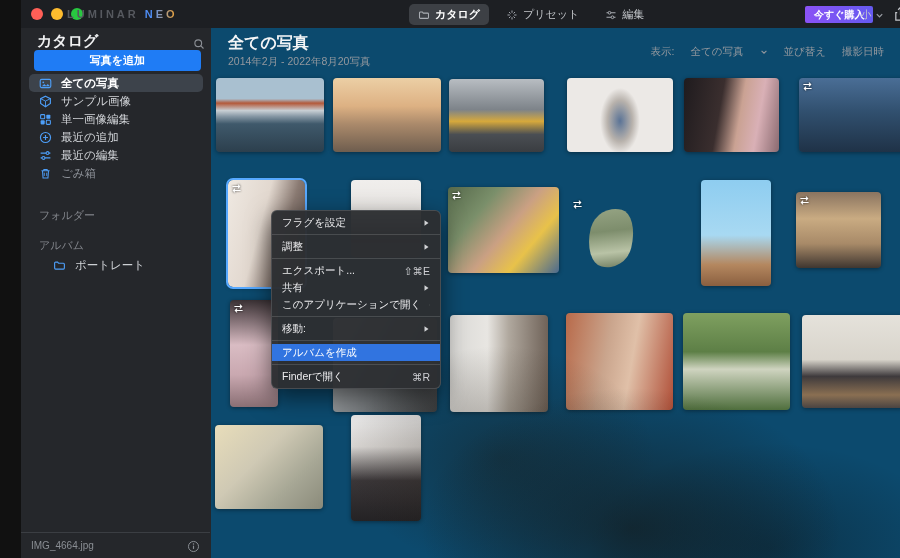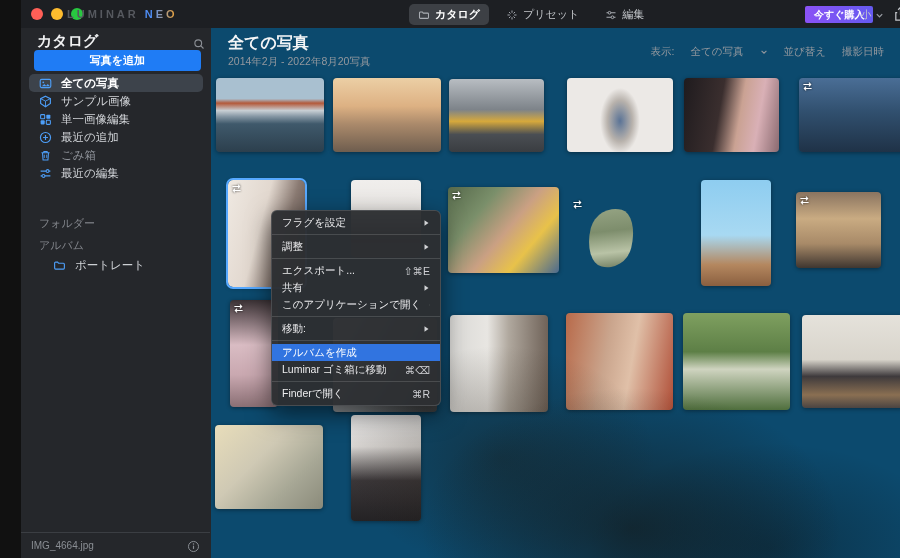--- a/index.html
+++ b/index.html
@@ -245,41 +245,41 @@
         </div>
         <div class="sb-item">
           <span class="sicon">
             <svg viewBox="0 0 16 16" width="100%" height="100%">
               <circle cx="8" cy="8" r="6.2" fill="none" stroke="currentColor" stroke-width="1.4"></circle>
               <path d="M8 5v6M5 8h6" stroke="currentColor" stroke-width="1.4"></path>
             </svg>
           </span>
           <span>最近の追加</span>
         </div>
-        <div class="sb-item dimmed">
-          <span class="sicon">
-            <svg viewBox="0 0 16 16" width="100%" height="100%">
-              <path d="M3 4.5h10M6 4.5V3h4v1.5M4.3 4.5l.7 9h6l.7-9" fill="none" stroke="currentColor" stroke-width="1.3"></path>
-              <path d="M6.5 7v4M9.5 7v4" stroke="currentColor" stroke-width="1.1"></path>
-            </svg>
-          </span>
-          <span>ごみ箱</span>
-        </div>
         <div class="sb-item">
           <span class="sicon">
             <svg viewBox="0 0 16 16" width="100%" height="100%">
               <path d="M2 5h12M2 11h12" stroke="currentColor" stroke-width="1.4"></path>
               <circle cx="10.5" cy="5" r="1.8" fill="#25272b" stroke="currentColor" stroke-width="1.3"></circle>
               <circle cx="5.5" cy="11" r="1.8" fill="#25272b" stroke="currentColor" stroke-width="1.3"></circle>
             </svg>
           </span>
           <span>最近の編集</span>
         </div>
-      </div>
-    <div class="sb-section" style="top:188px">フォルダー</div>
+        <div class="sb-item dimmed">
+          <span class="sicon">
+            <svg viewBox="0 0 16 16" width="100%" height="100%">
+              <path d="M3 4.5h10M6 4.5V3h4v1.5M4.3 4.5l.7 9h6l.7-9" fill="none" stroke="currentColor" stroke-width="1.3"></path>
+              <path d="M6.5 7v4M9.5 7v4" stroke="currentColor" stroke-width="1.1"></path>
+            </svg>
+          </span>
+          <span>ごみ箱</span>
+        </div>
+      </div>
+    <div class="sb-section" style="top:180px">フォルダー</div>
     <div class="sb-section" style="top:210px">アルバム</div>
     <div class="sb-album" id="sb-albums" style="top:228px">
         <div class="sb-item" style="padding-left: 24px;">
           <span class="sicon">
             <svg viewBox="0 0 16 16" width="100%" height="100%">
               <path d="M2 5c0-.7.6-1.2 1.2-1.2h2.4l1.2 1.4h6c.7 0 1.2.5 1.2 1.2v4.8c0 .7-.5 1.2-1.2 1.2H3.2c-.6 0-1.2-.5-1.2-1.2z" fill="none" stroke="currentColor" stroke-width="1.4"></path>
             </svg>
           </span>
           <span>ポートレート</span>
         </div>
@@ -369,23 +369,19 @@
         <span class="ticon">
           <svg viewBox="0 0 8 10" width="100%" height="100%">
             <path d="M1.5 1.5l5 3.5-5 3.5z" fill="currentColor"></path>
           </svg>
         </span>
       </div>
       <div class="ctx-sep"></div>
       <div class="ctx-item hl">
         <span class="lbl">アルバムを作成</span>
       </div>
-      <div class="ctx-item">
-        <span class="lbl">Luminar ゴミ箱に移動</span>
-        <span class="sc">⌘⌫</span>
-      </div>
       <div class="ctx-sep"></div>
       <div class="ctx-item">
         <span class="lbl">Finderで開く</span>
         <span class="sc">⌘R</span>
       </div>
     </div>
 </div>
 
 </body></html>

